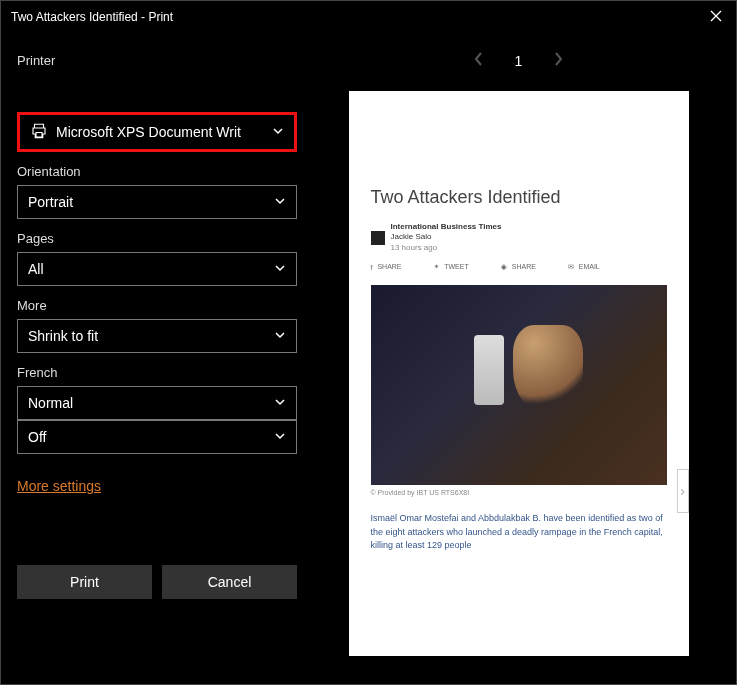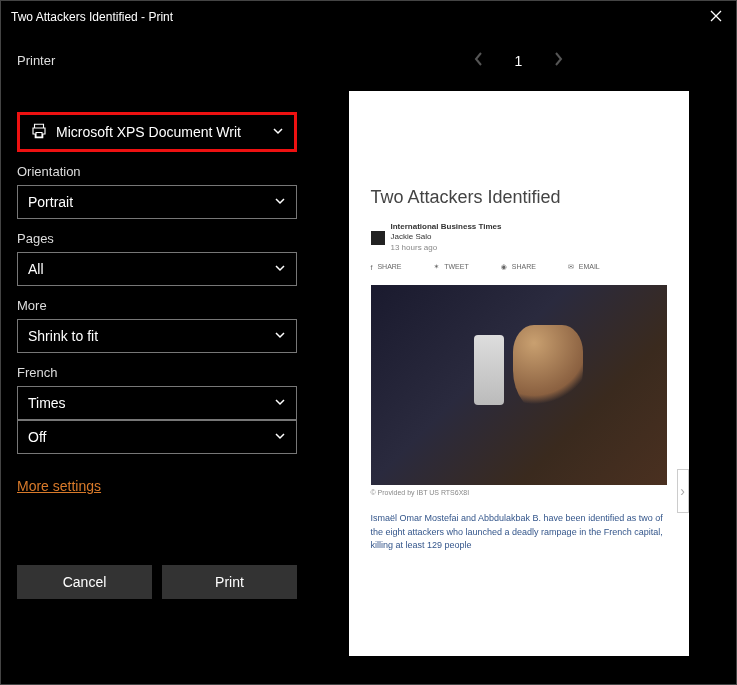--- a/index.html
+++ b/index.html
@@ -88,38 +88,38 @@
       <div class="field-label">More</div>
       <div class="selectbox">
         <span class="text">Shrink to fit</span>
         <span class="chev"><svg width="12" height="12" viewBox="0 0 12 12">
               <path d="M2 4 L6 8 L10 4" fill="none" stroke="#fff" stroke-width="1.5"></path>
             </svg></span>
       </div>
 
       <div class="field-label">French</div>
       <div class="selectbox">
-        <span class="text">Times</span>
+        <span class="text">Normal</span>
         <span class="chev"><svg width="12" height="12" viewBox="0 0 12 12">
               <path d="M2 4 L6 8 L10 4" fill="none" stroke="#fff" stroke-width="1.5"></path>
             </svg></span>
       </div>
 
       <div class="selectbox">
         <span class="text">Off</span>
         <span class="chev"><svg width="12" height="12" viewBox="0 0 12 12">
               <path d="M2 4 L6 8 L10 4" fill="none" stroke="#fff" stroke-width="1.5"></path>
             </svg></span>
       </div>
 
       <a class="more-settings">More settings</a>
 
       <div class="buttons">
+        <button class="btn">Print</button>
         <button class="btn">Cancel</button>
-        <button class="btn">Print</button>
       </div>
     </div>
 
     <div class="preview-col">
       <div class="pager">
         <span class="arrow">
           <svg width="12" height="16" viewBox="0 0 12 16">
               <path d="M8 2 L3 8 L8 14" fill="none" stroke="#555" stroke-width="2"></path>
             </svg>
         </span>

